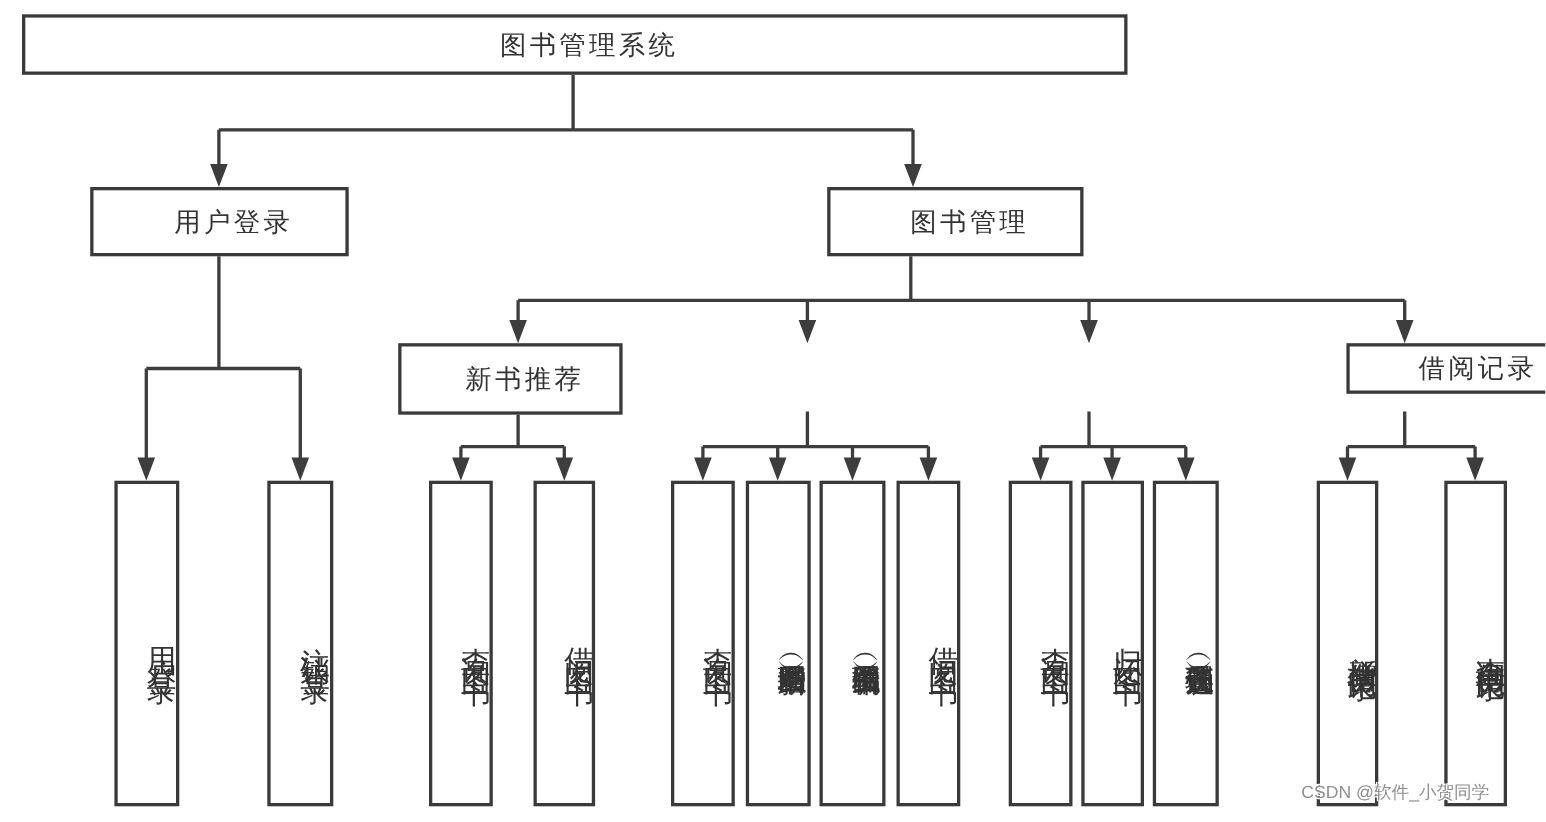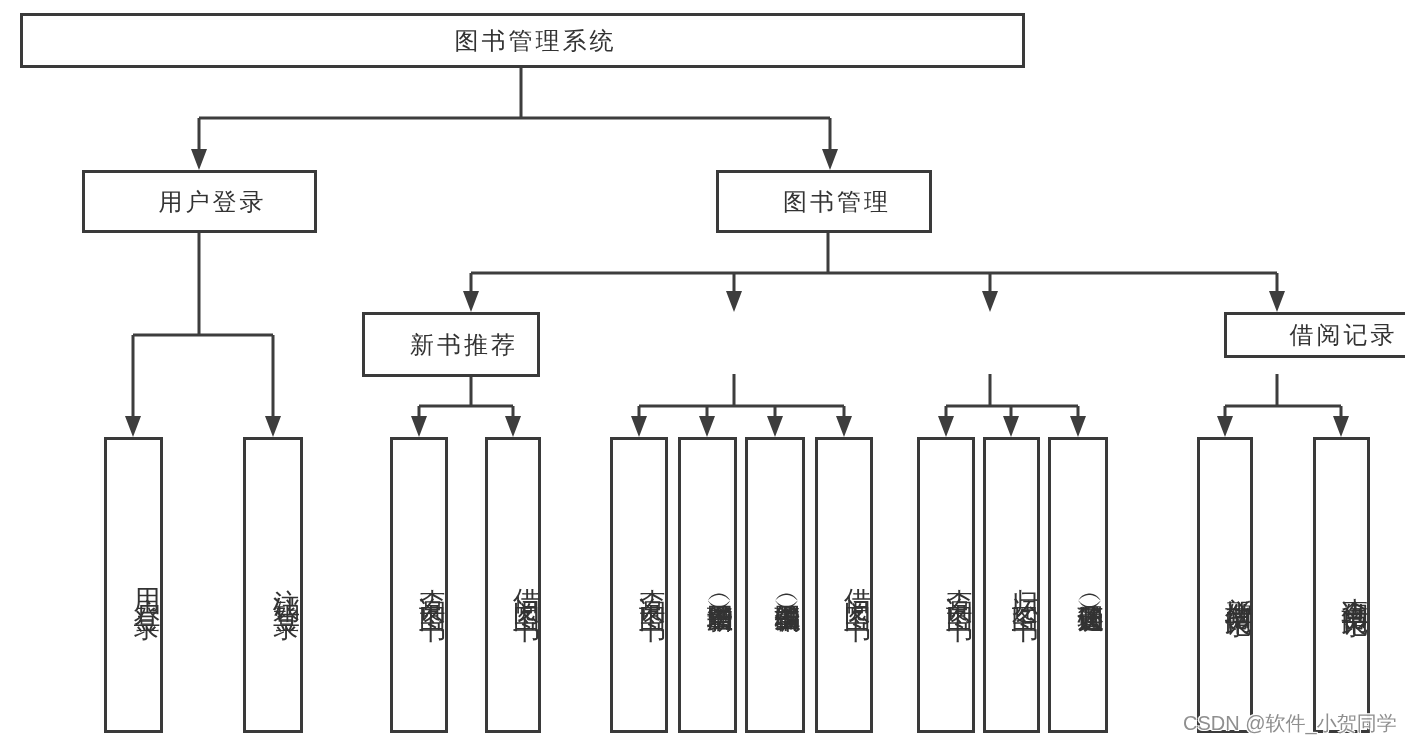--- a/index.html
+++ b/index.html
@@ -46,21 +46,21 @@
     white-space: nowrap;
   }
   .leaf-4 .vtext { font-size: 27px; letter-spacing: 9px; }
   .leaf-6 .vtext { font-size: 27px; letter-spacing: 3px; }
   .leaf-9 .vtext { font-size: 26px; letter-spacing: 0; }
   #watermark {
     position: absolute;
     left: 1183px;
     top: 710px;
     width: 222px;
-    font-size: 20px;
+    font-size: 16px;
     color: #8f8f8f;
     white-space: nowrap;
     text-shadow: -1px -1px 0 #ffffff, 1px -1px 0 #ffffff, -1px 1px 0 #ffffff, 1px 1px 0 #ffffff;
     z-index: 5;
   }
 </style>
 </head>
 <body>
 
 <div id="canvas">
@@ -91,25 +91,25 @@
          M1217 416 L1233 416 L1225 437 Z M1333 416 L1349 416 L1341 437 Z" fill="#3d3d3d" stroke="none"></path>
   </svg>
 
   <div class="node hnode" style="left:20px; top:13px; width:1005px; height:55px;">
     <span>图书管理系统</span>
   </div>
 
   <div class="node hnode" style="left:82px; top:170px; width:235px; height:63px;">
     <span>用户登录</span>
   </div>
-  <div class="node hnode" style="left:716px; top:170px; width:216px; height:63px;">
+  <div class="node hnode" style="left:752px; top:170px; width:233px; height:63px;">
     <span>图书管理</span>
   </div>
 
-  <div class="node hnode" style="left:362px; top:312px; width:178px; height:65px;text-align:right;">
+  <div class="node hnode" style="left:362px; top:312px; width:204px; height:65px;text-align:right;">
     <span>新书推荐</span>
   </div>
   <div class="node hnode" style="left:1224px; top:312px; width:213px; height:46px;">
     <span>借阅记录</span>
   </div>
 
   <div class="node leaf leaf-4" style="left:104px; width:59px;">
     <span class="vtext">用户登录</span>
   </div>
   <div class="node leaf leaf-4" style="left:243px; width:60px;">

